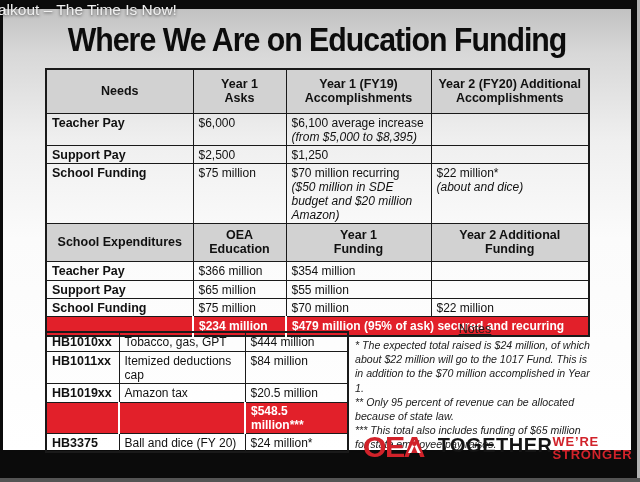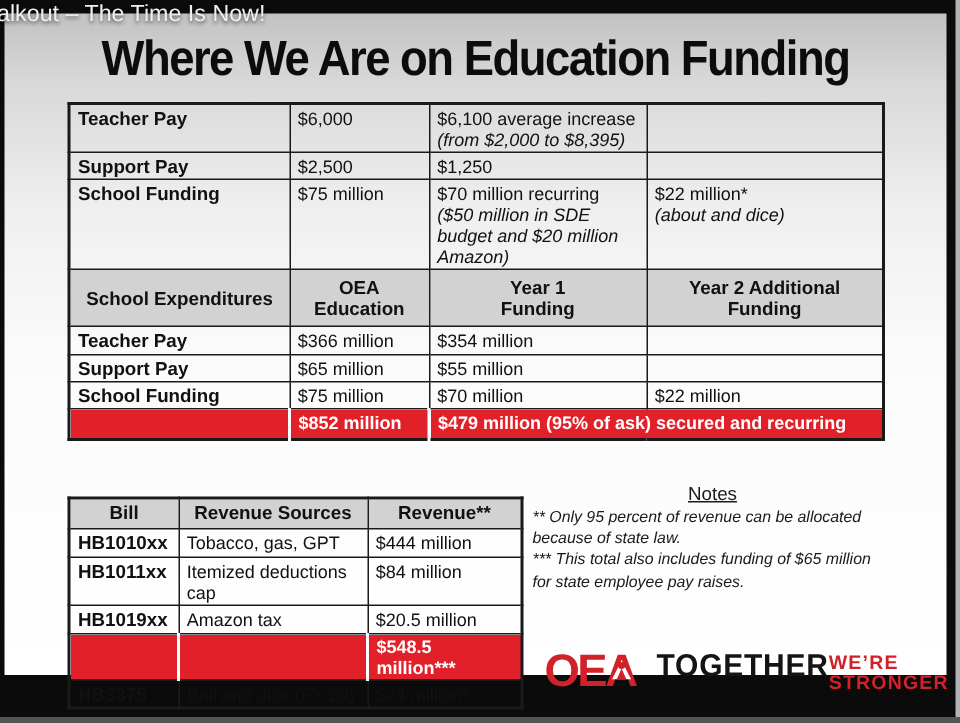--- a/index.html
+++ b/index.html
@@ -95,26 +95,35 @@
   <h1 class="page-title">Where We Are on Education Funding</h1>
 
   <table class="main-table">
     <colgroup>
         <col style="width:147px">
         <col style="width:93px">
         <col style="width:145px">
         <col style="width:158px">
       </colgroup>
     <tbody>
+        <tr class="hdr" style="height:44px">
+      <td>Needs</td>
+      <td>Year 1
+Asks</td>
+      <td>Year 1  (FY19)
+Accomplishments</td>
+      <td>Year 2 (FY20) Additional
+Accomplishments</td>
+    </tr>
     <tr style="height:31px">
       <td class="lbl">Teacher Pay</td>
       <td class="val">$6,000</td>
       <td class="val">
         <span>$6,100 average increase</span>
-        <span class="note">(from $2,000 to $8,395)</span>
+        <span class="note">(from $5,000 to $8,395)</span>
       </td>
       <td class="val"></td>
     </tr>
     <tr style="height:18px">
       <td class="lbl">Support Pay</td>
       <td class="val">$2,500</td>
       <td class="val">$1,250</td>
       <td class="val"></td>
     </tr>
     <tr style="height:48px">
@@ -150,38 +159,33 @@
       <td class="val"></td>
     </tr>
     <tr style="height:18px">
       <td class="lbl">School Funding</td>
       <td class="val">$75 million</td>
       <td class="val">$70 million</td>
       <td class="val">$22 million</td>
     </tr>
     <tr class="total" style="height:20px">
       <td></td>
-      <td class="wdiv">$852 million</td>
+      <td class="wdiv">$234 million</td>
       <td class="wdiv" colspan="2">$479 million (95% of ask) secured and recurring</td>
     </tr>
   </tbody>
     </table>
 
   <table class="rev-table">
     <colgroup>
         <col style="width:73px">
         <col style="width:126px">
         <col style="width:103px">
       </colgroup>
     <tbody>
-        <tr class="hdr" style="height:20px">
-      <td>Bill</td>
-      <td>Revenue Sources</td>
-      <td>Revenue**</td>
-    </tr>
     <tr style="height:19px">
       <td class="lbl">HB1010xx</td>
       <td class="val">Tobacco, gas, GPT</td>
       <td class="val">$444 million</td>
     </tr>
     <tr style="height:19px">
       <td class="lbl">HB1011xx</td>
       <td class="val">Itemized deductions cap</td>
       <td class="val">$84 million</td>
     </tr>
@@ -199,20 +203,21 @@
       <td class="lbl">HB3375</td>
       <td class="val">Ball and dice (FY 20)</td>
       <td class="val">$24 million*</td>
     </tr>
   </tbody>
     </table>
 
   <div class="notes">
     <div class="notes-title">Notes</div>
     <div class="notes-body">
+      <div>* The expected total raised is $24 million, of which about $22 million will go to the 1017 Fund. This is in addition to the $70 million accomplished in Year 1.</div>
       <div>** Only 95 percent of revenue can be allocated because of state law.</div>
       <div>*** This total also includes funding of $65 million for state employee pay raises.</div>
     </div>
   </div>
 
   <div class="oea-logo">
     <svg width="78" height="38" viewBox="0 0 78 38">
       <text x="0" y="31" font-family="Liberation Sans, sans-serif" font-size="36" font-weight="bold" letter-spacing="-2" fill="#d1222a">OEA</text>
       <g>
         <polygon points="61,11 53.5,26 68.5,26" fill="#ffffff"></polygon>

